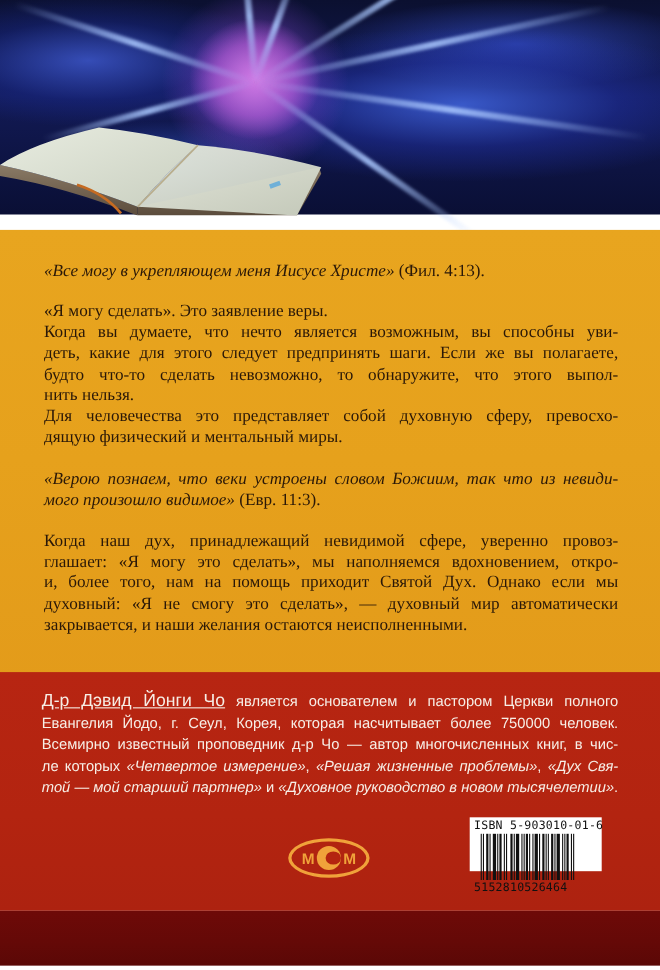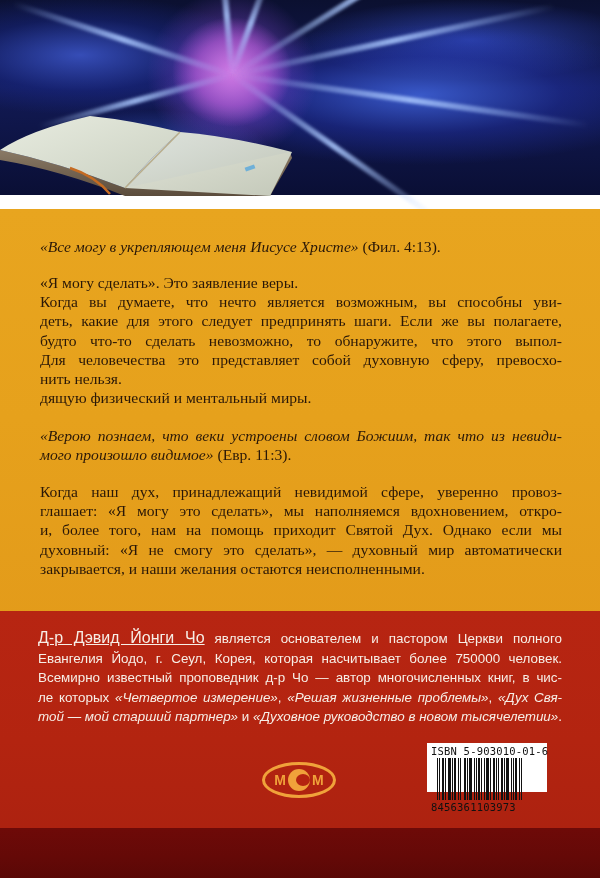--- a/index.html
+++ b/index.html
@@ -135,22 +135,22 @@
       <span class="line">
         <span class="it">«Все могу в укрепляющем меня Иисусе Христе»</span><span> (Фил. 4:13).</span>
       </span>
     </div>
 
     <div class="block serif" style="top:64px;">
       <span class="line">«Я могу сделать». Это заявление веры.</span>
       <span class="line just">Когда вы думаете, что нечто является возможным, вы способны уви-</span>
       <span class="line just">деть, какие для этого следует предпринять шаги. Если же вы полагаете,</span>
       <span class="line just">будто что-то сделать невозможно, то обнаружите, что этого выпол-</span>
+      <span class="line">нить нельзя.</span>
       <span class="line just">Для человечества это представляет собой духовную сферу, превосхо-</span>
-      <span class="line">нить нельзя.</span>
       <span class="line">дящую физический и ментальный миры.</span>
     </div>
 
     <div class="block serif" style="top:217px;">
       <span class="line just it">«Верою познаем, что веки устроены словом Божиим, так что из невиди-</span>
       <span class="line">
         <span class="it">мого произошло видимое»</span><span> (Евр. 11:3).</span>
       </span>
     </div>
 
@@ -212,18 +212,18 @@
         <span style="width:1px;margin-right:2px"></span>
       <span style="width:2px;margin-right:1px"></span>
         <span style="width:1px;margin-right:1px"></span>
       <span style="width:3px;margin-right:2px"></span>
         <span style="width:1px;margin-right:1px"></span>
       <span style="width:1px;margin-right:1px"></span>
         <span style="width:2px;margin-right:2px"></span>
       <span style="width:1px;margin-right:1px"></span>
         <span style="width:1px;margin-right:1px"></span>
     </div>
-    <div class="ean-text">8456361103973</div>
+    <div class="ean-text">5152810526464</div>
   </div>
 
   <div class="dark"></div>
   <div class="bottom-edge"></div>
 </div>
 
 </body></html>

